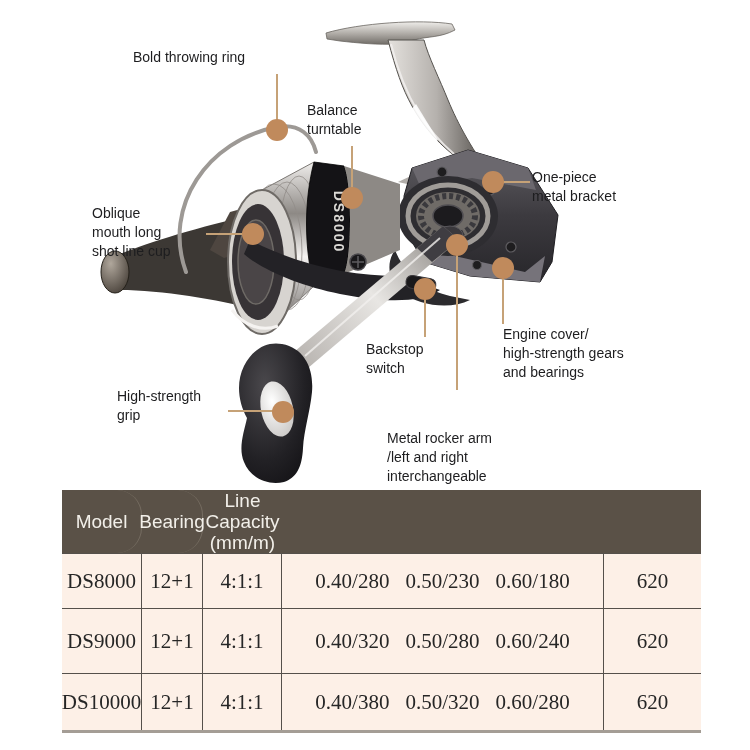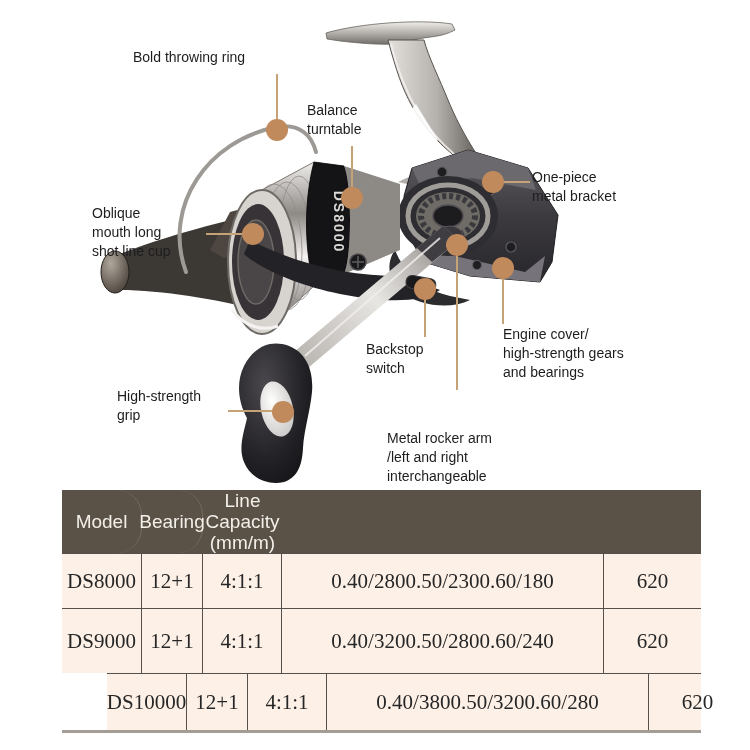--- a/index.html
+++ b/index.html
@@ -48,22 +48,22 @@
   .t-head .cell{display:flex;align-items:center;justify-content:center;text-align:center;
           font-size:19px;line-height:21px;white-space:pre-line;
           border-right:1px solid #766d62;border-radius:25px;}
   .t-head .cell:last-child{border-right:none;}
   .t-row{display:grid;grid-template-columns:80px 61px 79px 322px 97px;
          background:#fdf0e7;color:#262626;font-family:"Liberation Serif",serif;}
   .t-row .cell{display:flex;align-items:center;justify-content:center;
          font-size:21px;border-right:1px solid #55504b;}
   .t-row .cell:last-child{border-right:none;}
   .t-row{border-top:1px solid #55504b;}
-  .r0{height:54px;} .r1{height:64px;} .r2{height:56px;margin-left:45px;}
-  .cap{gap:0;}
+  .r0{height:54px;} .r1{height:64px;} .r2{height:56px;}
+  .cap{gap:16px;}
 </style>
 </head>
 <body>
 
 <div class="stage">
 
   <svg width="750" height="490" viewBox="0 0 750 490">
     <defs>
       <linearGradient id="gFoot" x1="0" y1="0" x2="0" y2="1">
         <stop offset="0" stop-color="#efedea"></stop>

